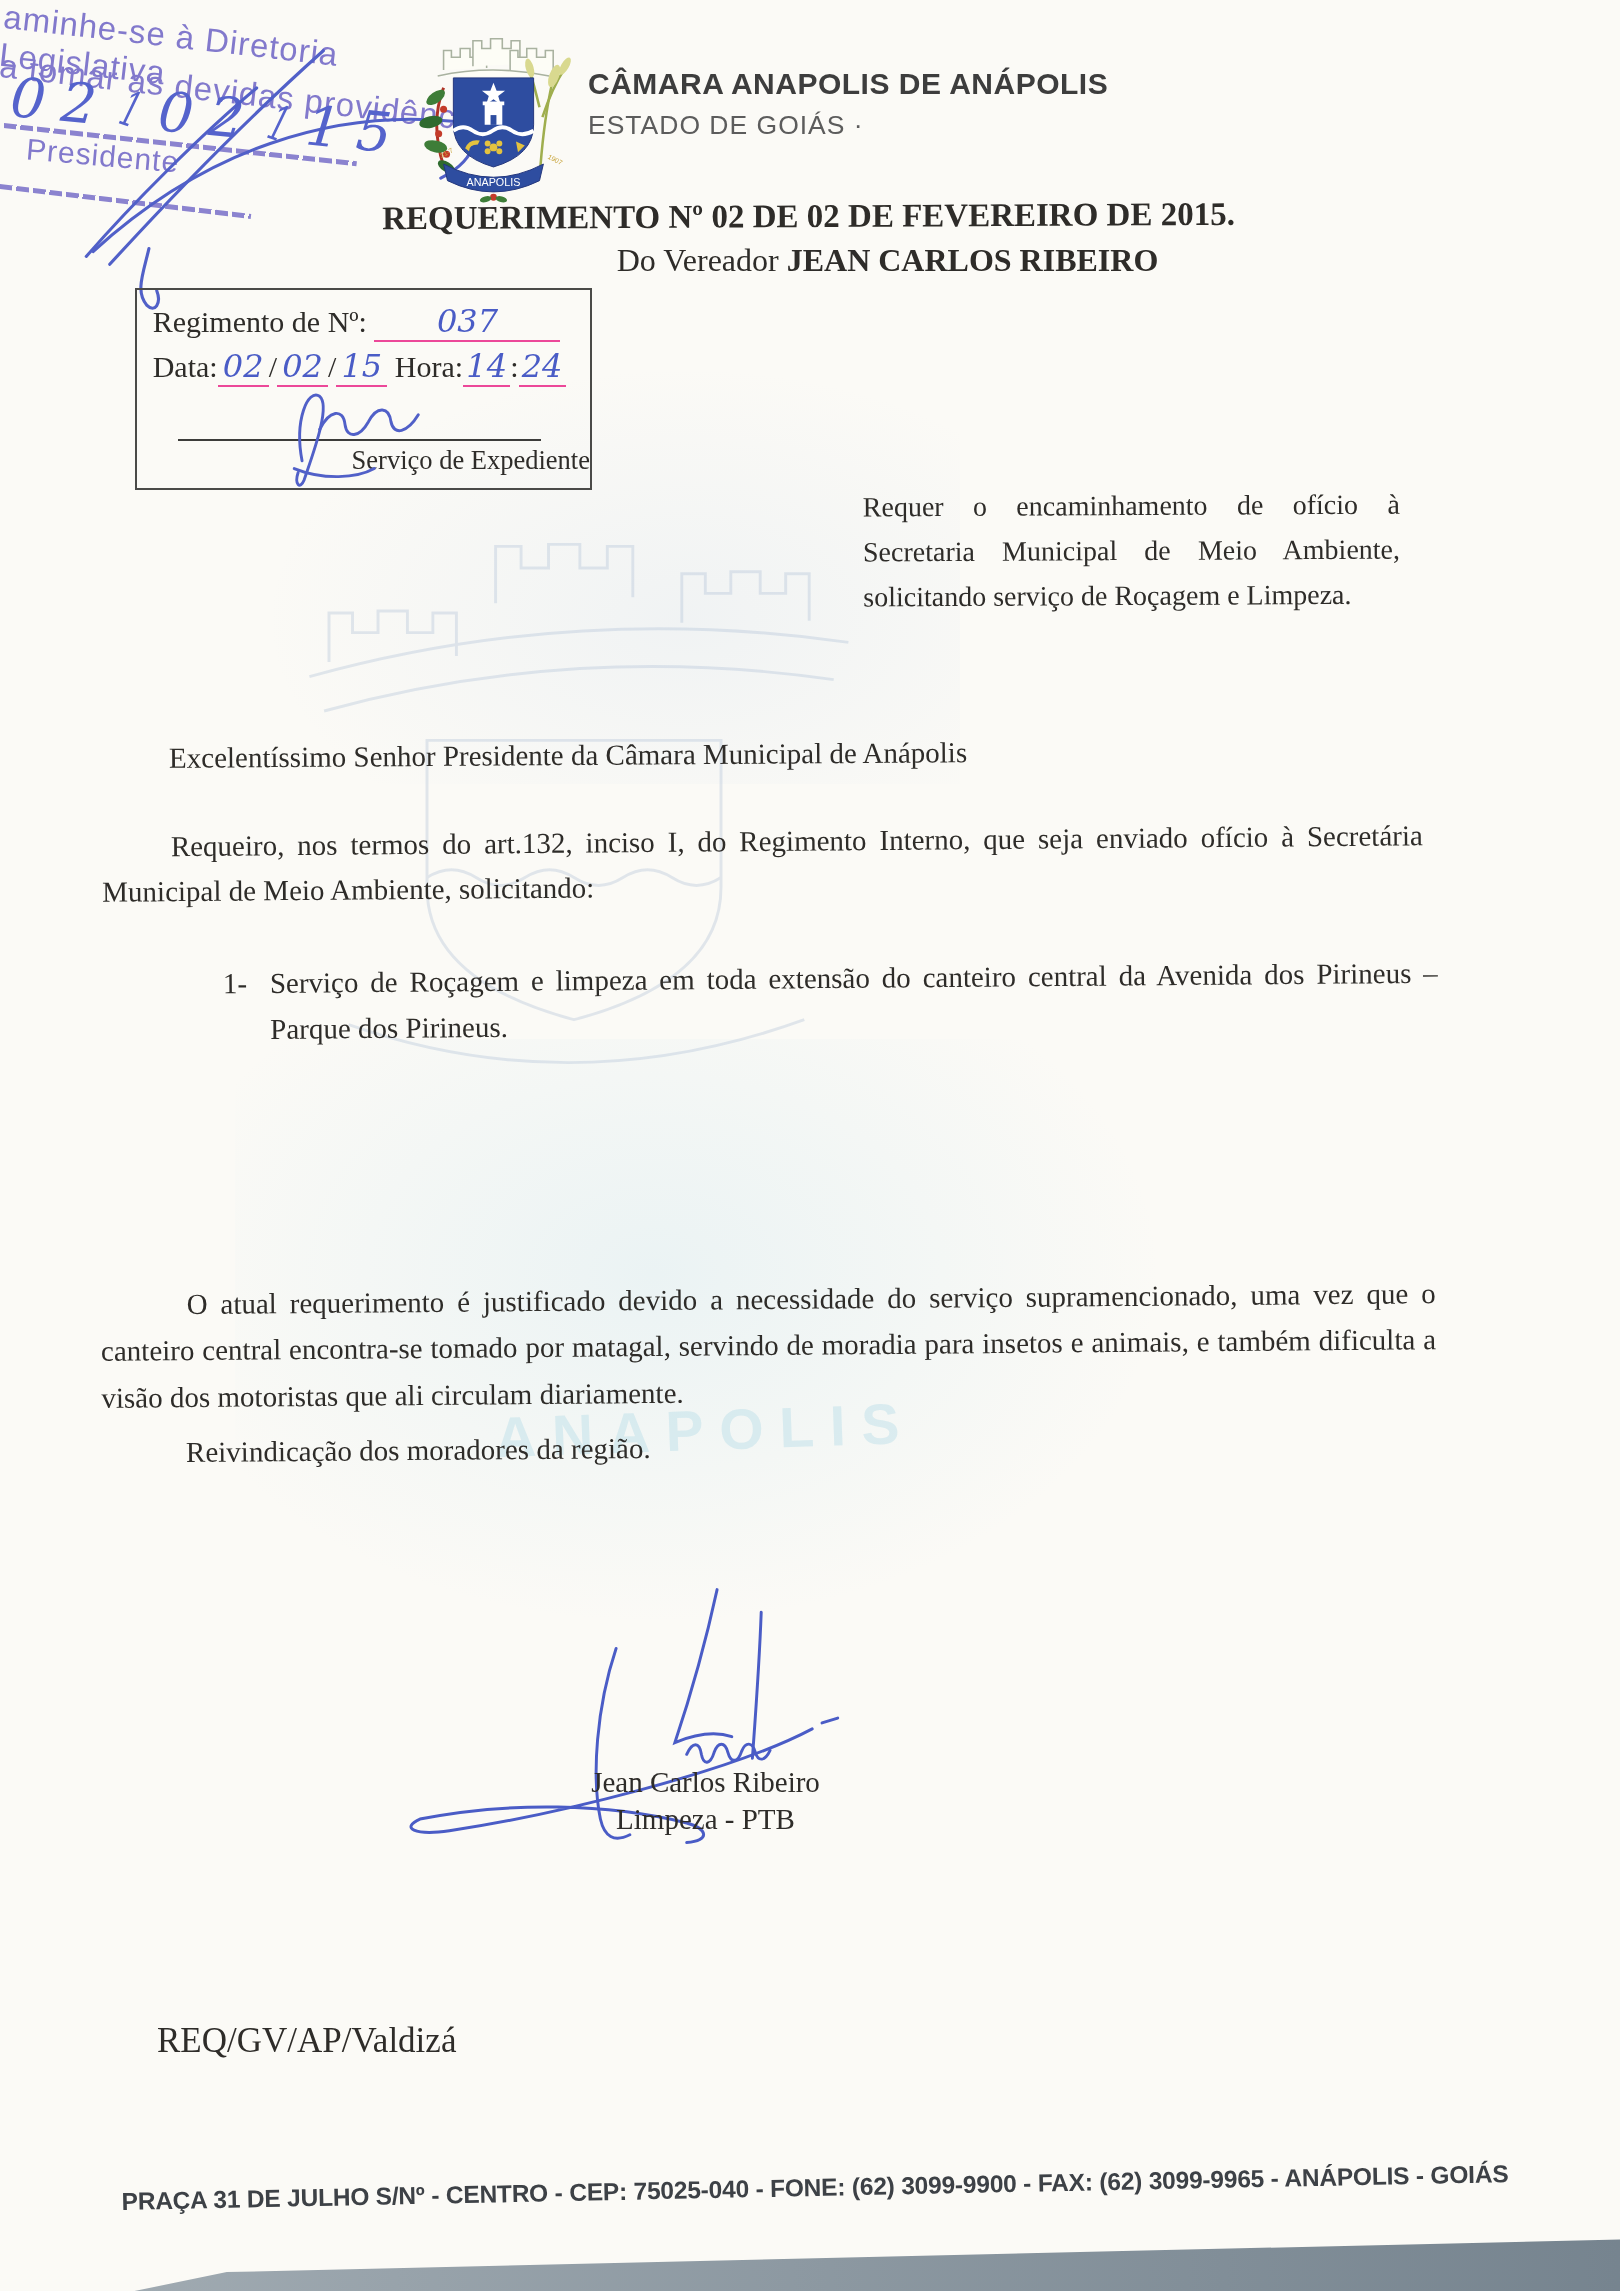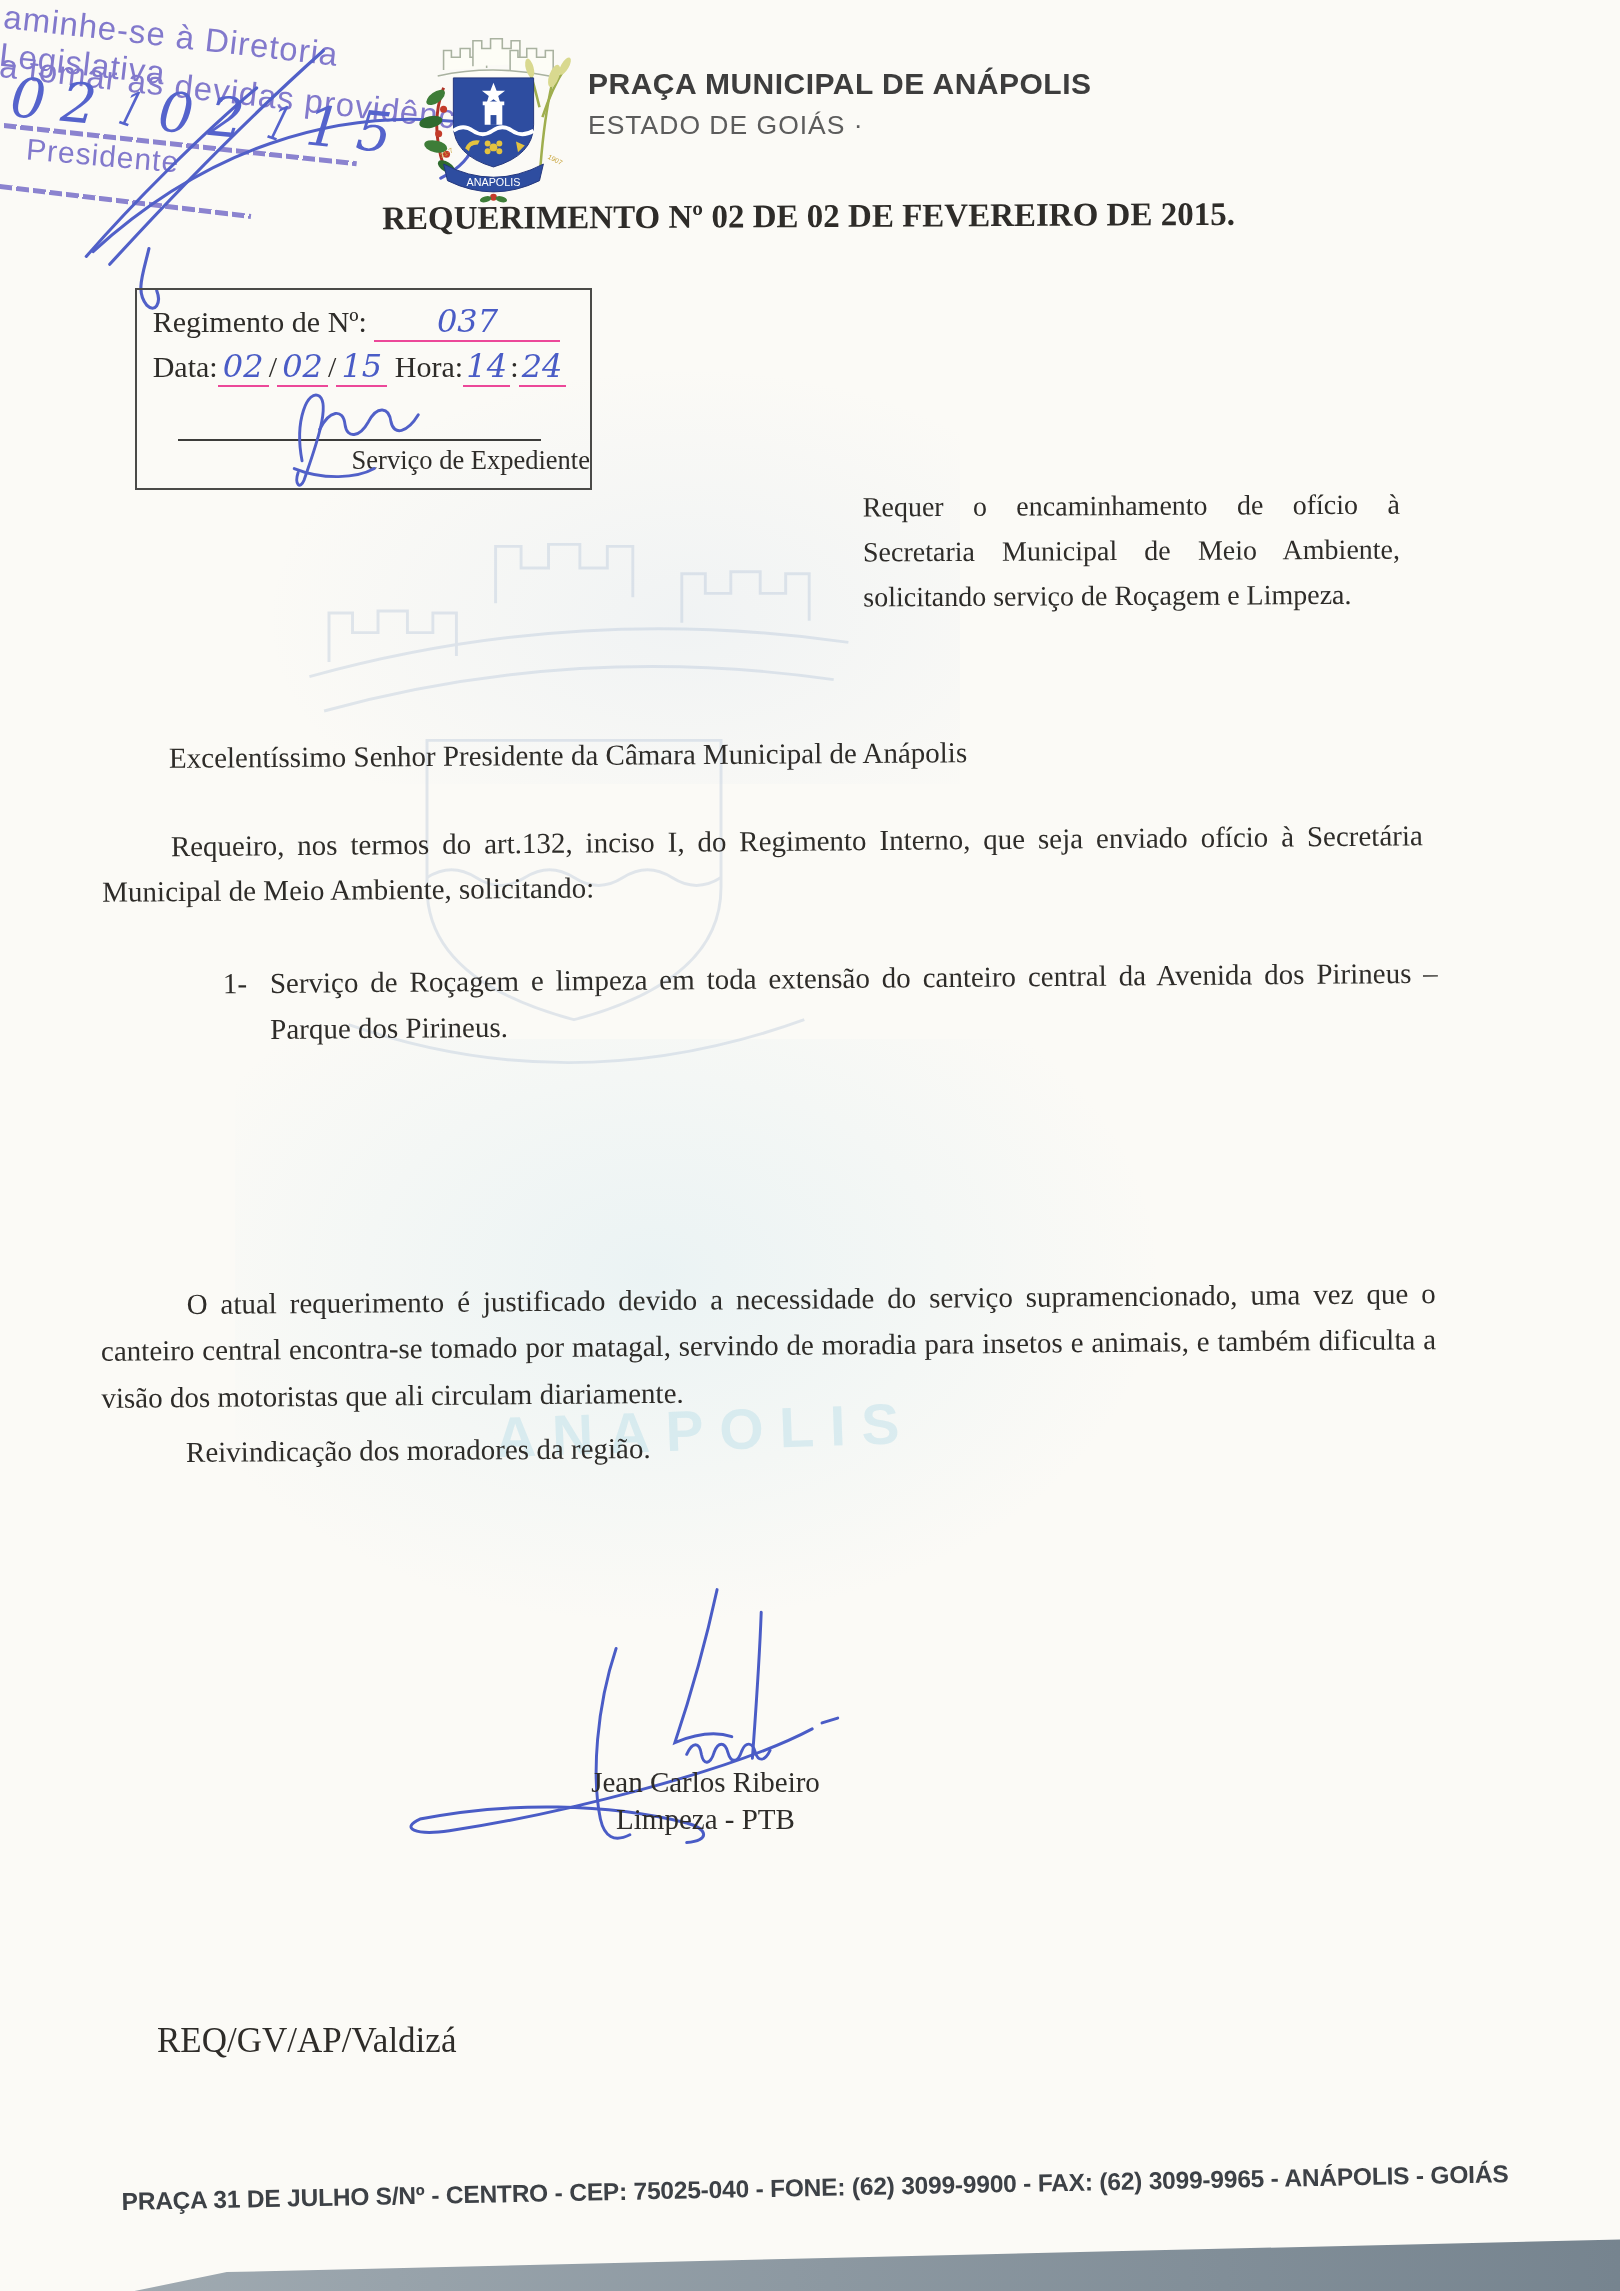--- a/index.html
+++ b/index.html
@@ -169,24 +169,27 @@
     <path d="M106 117 l9 4 -7 7 z" fill="#e4c23f"></path>
     <text x="30" y="134" font-size="7" fill="#c8a53c" transform="rotate(-28 30 134)" font-family="Liberation Sans, sans-serif">31-7</text>
     <text x="138" y="134" font-size="7" fill="#c8a53c" transform="rotate(28 138 134)" font-family="Liberation Sans, sans-serif">1907</text>
     <path d="M32 140 q51 27 102 0 l-4 17 q-47 23 -94 0 z" fill="#2e4da0" stroke="#24367c"></path>
     <text x="83" y="162" font-size="11" fill="#ffffff" text-anchor="middle" font-family="Liberation Sans, sans-serif">ANAPOLIS</text>
     <circle cx="83" cy="174" r="3.5" fill="#c43b2a"></circle>
     <ellipse cx="75" cy="176" rx="6" ry="3" fill="#3e7d38" transform="rotate(-15 75 176)"></ellipse>
     <ellipse cx="91" cy="176" rx="6" ry="3" fill="#3e7d38" transform="rotate(15 91 176)"></ellipse>
   </svg>
 
-  <div class="org">PRAÇA MUNICIPAL DE ANÁPOLIS</div>
+  <div class="org">CÂMARA ANAPOLIS DE ANÁPOLIS</div>
   <div class="org-sub">ESTADO DE GOIÁS ·</div>
 
   <div class="title">REQUERIMENTO Nº 02 DE 02 DE FEVEREIRO DE 2015.</div>
+  <div class="subtitle">
+    <span>Do Vereador </span><b>JEAN CARLOS RIBEIRO</b>
+  </div>
 
   <div class="pbox">
     <div class="row r1">
       <span>Regimento de Nº:</span>
       <span class="u" style="width:186px"><span class="hand">037</span></span>
     </div>
     <div class="row r2">
       <span>Data:</span><span class="u" style="width:51px"><span class="hand">02</span></span><span>/</span><span class="u" style="width:51px"><span class="hand">02</span></span><span>/</span><span class="u" style="width:51px"><span class="hand">15</span></span>
       <span>Hora:</span><span class="u" style="width:47px"><span class="hand">14</span></span><span>:</span><span class="u" style="width:47px"><span class="hand">24</span></span>
     </div>

